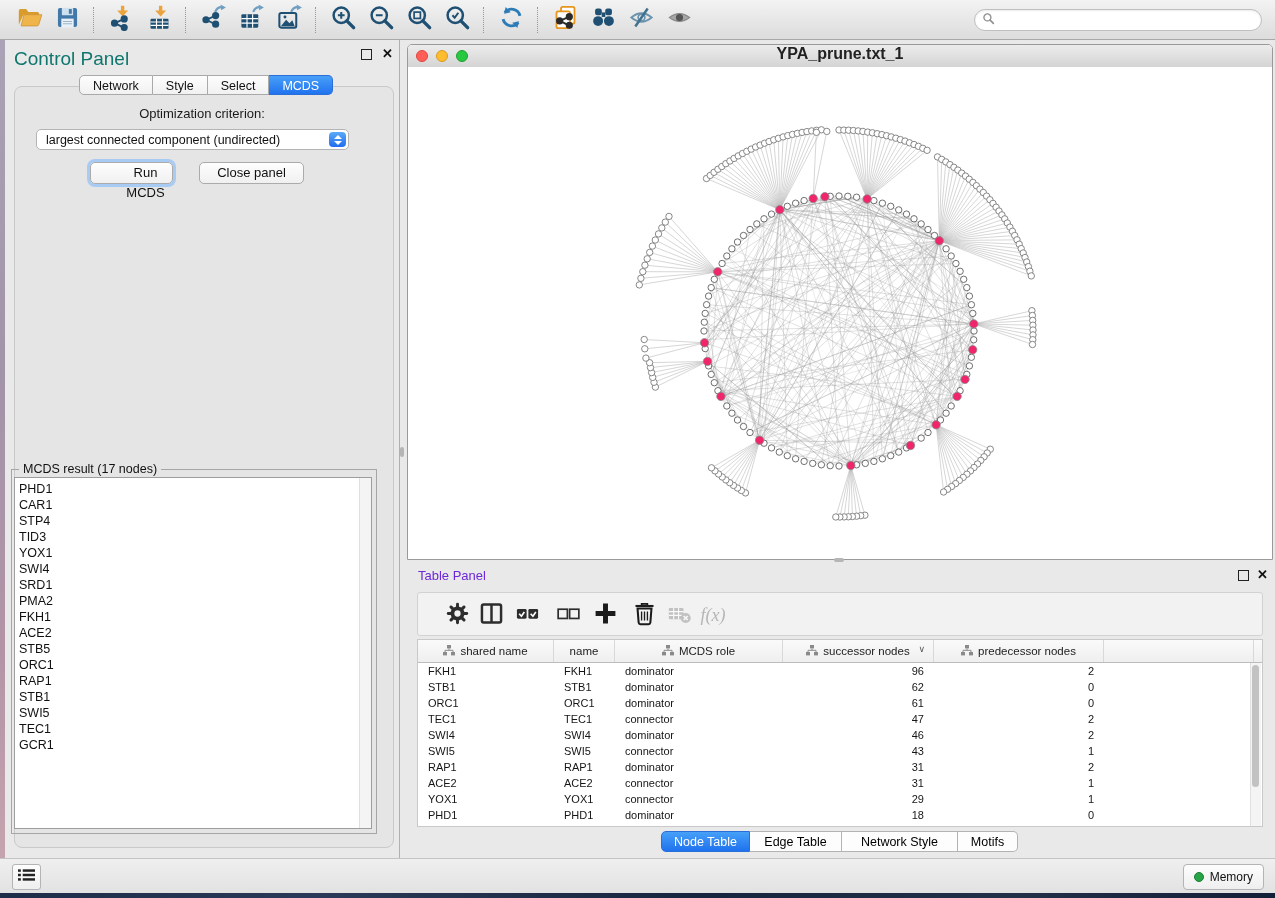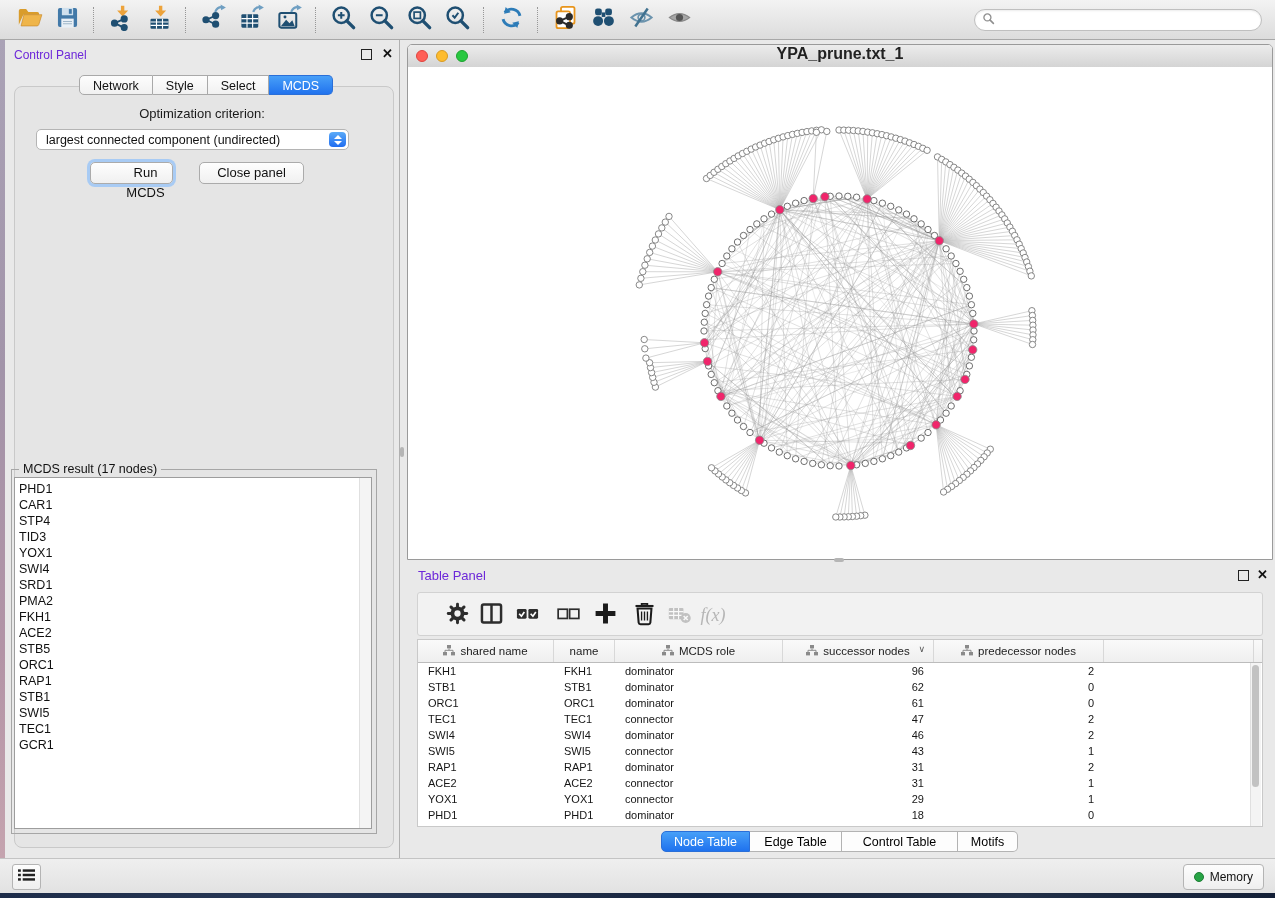--- a/index.html
+++ b/index.html
@@ -17,21 +17,21 @@
   #search-input{border:none;outline:none;flex:1;font-size:12px;background:transparent;height:18px;}
   
   #wp-left{position:absolute;left:0;top:40px;width:5px;height:818px;
     background:linear-gradient(180deg,#aaa2b6 0%,#a294a9 40%,#b394a6 75%,#c5a4af 100%);}
   #wp-bottom{position:absolute;left:0;top:893px;width:1275px;height:5px;
     background:linear-gradient(90deg,#1d2c49,#2a3a58 25%,#18253e 55%,#223048 80%,#131f36);}
   
   #control-panel{position:absolute;left:5px;top:40px;width:395px;height:818px;background:#e9e9e9;
     border-right:1px solid #b0b0b0;box-sizing:border-box;}
   .panel-head{position:absolute;left:0;top:0;width:100%;height:28px;}
-  .panel-title{position:absolute;left:9px;top:8px;font-size:12px;color:#6d28d9;}
+  .panel-title{position:absolute;left:9px;top:8px;font-size:19px;color:#0f766e;}
   .float-box{position:absolute;width:9px;height:9px;border:1.5px solid #222;display:inline-block;}
   .close-x{position:absolute;font-size:13px;font-weight:bold;color:#111;line-height:11px;}
   #cp-float{left:356px;top:9px;} #cp-close{left:377px;top:8px;}
   #cp-tabs{position:absolute;left:74px;top:35px;height:20px;display:flex;z-index:3;}
   .seg{height:20px;line-height:20px;font-size:12.5px;color:#111;background:linear-gradient(#fdfdfd,#f1f1f1);
     border:1px solid #a9a9a9;border-left:none;padding:0 13px;box-sizing:border-box;}
   .seg:first-child{border-left:1px solid #a9a9a9;border-radius:5px 0 0 5px;}
   .seg:last-child{border-radius:0 5px 5px 0;}
   .seg.sel{background:linear-gradient(#48a0f8,#2173ee);color:#fff;border-color:#2a6fd8;}
   #cp-inner{position:absolute;left:9px;top:46px;width:378px;height:760px;background:#e5e5e5;
@@ -1200,21 +1200,21 @@
             <div class="td num" style="width: 170px; flex: 0 0 170px;">0</div>
           </div>
         </div>
       <div id="tbl-scroll">
         <div id="tbl-thumb"></div>
       </div>
     </div>
     <div id="tp-tabs">
         <div class="seg2 sel" style="width: 89px;">Node Table</div>
         <div class="seg2" style="width: 92px;">Edge Table</div>
-        <div class="seg2" style="width: 116px;">Control Table</div>
+        <div class="seg2" style="width: 116px;">Network Style</div>
         <div class="seg2" style="width: 60px;">Motifs</div>
       </div>
   </div>
 
   <div id="status-bar">
     <div id="list-btn">
       <span>
         <svg width="17" height="14" viewBox="0 0 18 14">
             <g fill="#222">
               <rect x="0" y="1" width="3" height="2.6"></rect>

